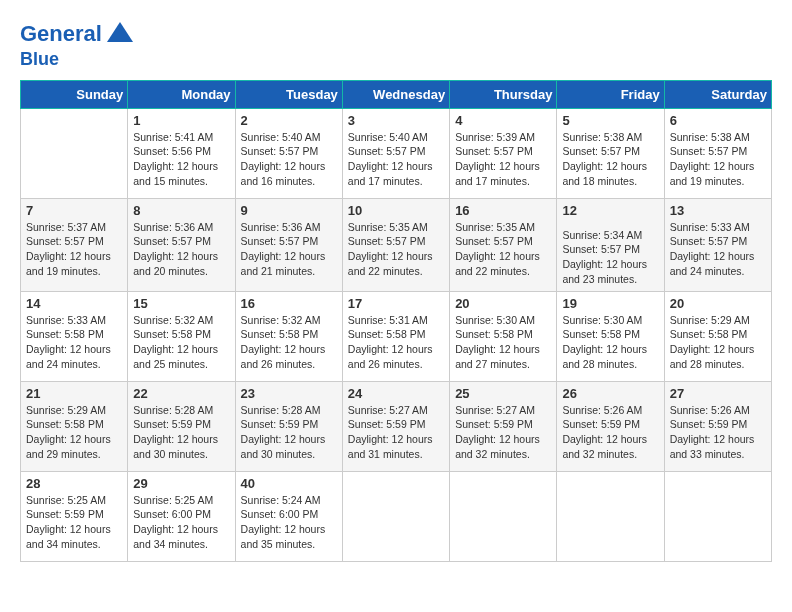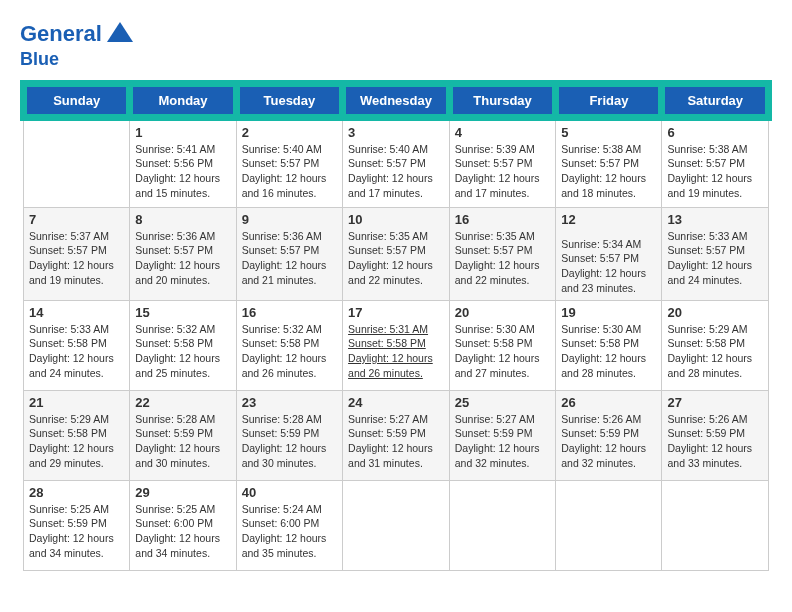--- a/index.html
+++ b/index.html
@@ -48,24 +48,24 @@
     }
     table {
       width: 100%;
       border-collapse: collapse;
       font-size: 11px;
     }
     thead tr th {
       background: #1a5fb4;
       color: #fff;
       padding: 6px 4px;
-      text-align: center;
+      text-align: right;
       font-size: 13px;
       font-weight: bold;
-      border: 7px solid #14b8a6;
+      border: 1px solid #14b8a6;
     }
     tbody tr td {
       border: 1px solid #ccc;
       vertical-align: top;
       padding: 4px 5px;
       height: 90px;
       width: 107px;
     }
     tbody tr:nth-child(odd) td {
       background: #fff;
@@ -235,21 +235,21 @@
         </td>
         <td>
           <span class="day-num">16</span>
           <div class="day-info" style="white-space: pre-line;">Sunrise: 5:32 AM
 Sunset: 5:58 PM
 Daylight: 12 hours
 and 26 minutes.</div>
         </td>
         <td>
           <span class="day-num">17</span>
-          <div class="day-info" style="white-space: pre-line; text-decoration: underline;">Sunrise: 5:31 AM
+          <div class="day-info" style="white-space: pre-line;">Sunrise: 5:31 AM
 Sunset: 5:58 PM
 Daylight: 12 hours
 and 26 minutes.</div>
         </td>
         <td>
           <span class="day-num">20</span>
           <div class="day-info" style="white-space: pre-line;">Sunrise: 5:30 AM
 Sunset: 5:58 PM
 Daylight: 12 hours
 and 27 minutes.</div>

